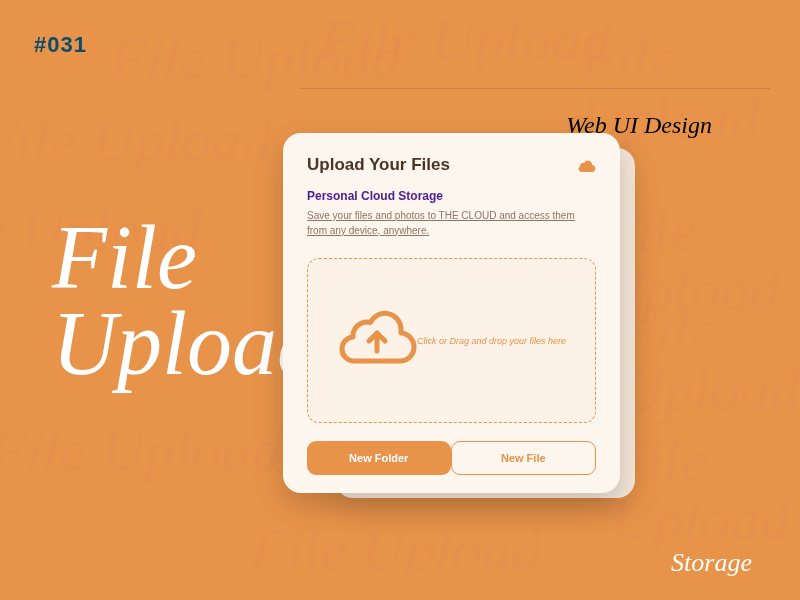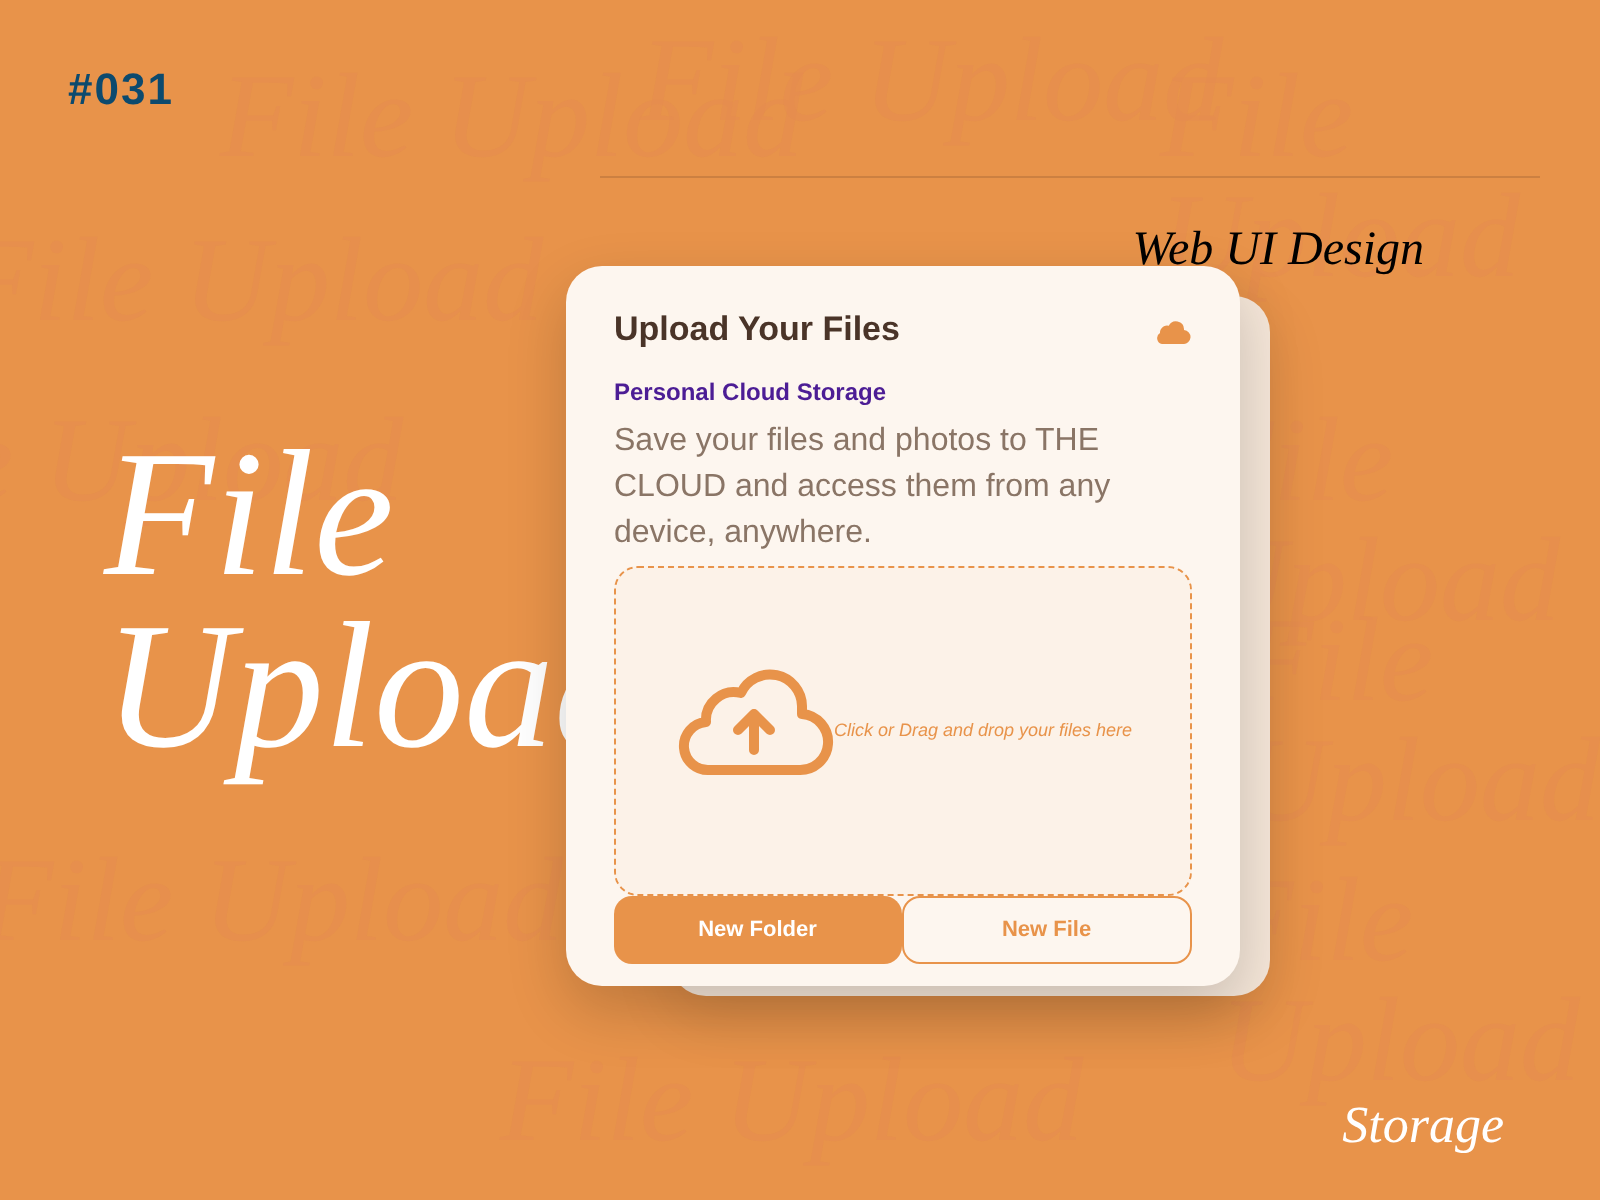--- a/index.html
+++ b/index.html
@@ -108,24 +108,25 @@
     color: #4a3428;
   }
   .cloud-small svg { display: block; }
   .subtitle {
     font-size: 12px;
     font-weight: 700;
     color: #4c1d95;
     margin-bottom: 6px;
   }
   .desc {
-    font-size: 16px;
+    font-size: 10px;
     color: #8a7566;
     line-height: 1.45;
-    margin-bottom: 4px;
+    margin-bottom: 20px;
+    text-decoration: underline;
   }
   .dropzone {
     border: 1.5px dashed #e8934a;
     border-radius: 12px;
     height: 165px;
     display: flex;
     flex-direction: row;
     align-items: center;
     justify-content: center;
     background: rgba(232,147,74,0.04);
@@ -133,20 +134,21 @@
   }
   .dropzone svg { margin-bottom: 10px; }
   .drop-text {
     font-size: 9px;
     color: #e8934a;
     font-style: italic;
   }
   .buttons {
     display: flex;
     gap: 0;
+    margin-top: 18px;
   }
   .btn {
     flex: 1;
     height: 34px;
     border-radius: 9px;
     font-size: 11px;
     font-weight: 700;
     display: flex;
     align-items: center;
     justify-content: center;

